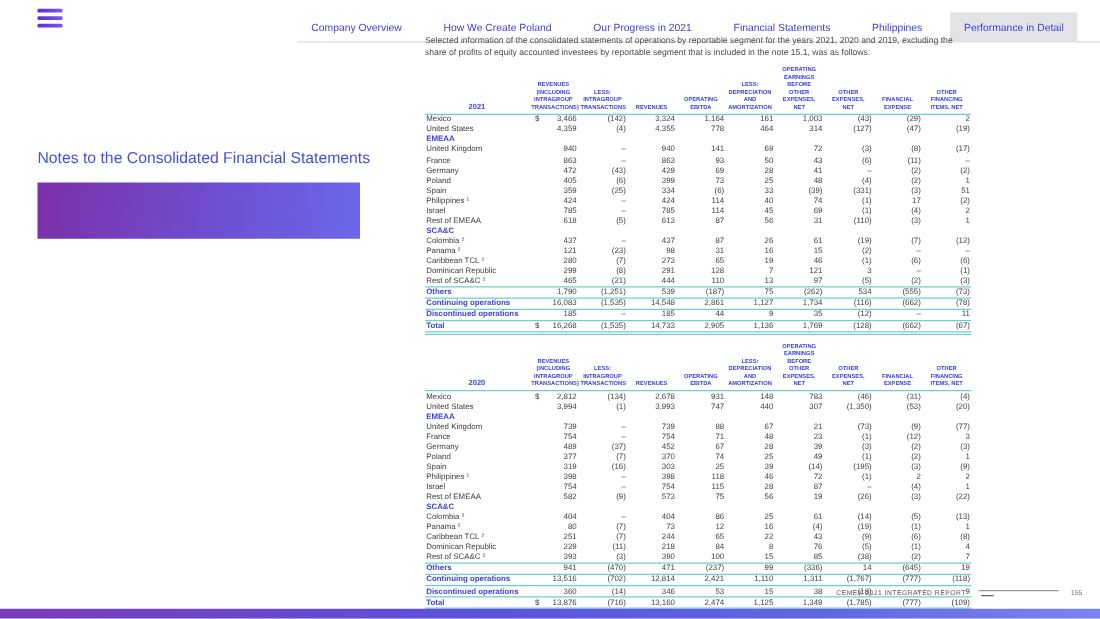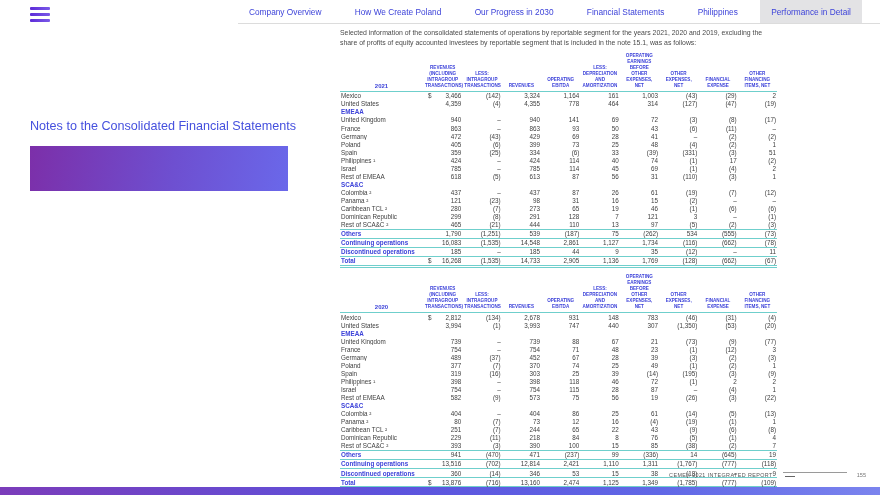--- a/index.html
+++ b/index.html
@@ -7,21 +7,21 @@
   body {
     font-family:"Liberation Sans", sans-serif;
     background:#ffffff; position:relative; overflow:hidden;
     color:#404040;
   }
   
   .hamburger { position:absolute; left:30px; top:7px; width:20px; height:15px;
     display:flex; flex-direction:column; justify-content:space-between; cursor:pointer; }
   .hamburger span { display:block; height:2.6px; border-radius:1px;
     background:linear-gradient(90deg,#5d2bd8,#7a5ae8); }
-  .nav-tabs { position:absolute; left:238px; right:0; top:0; height:24px;
+  .nav-tabs { position:absolute; left:238px; right:0; top:10px; height:24px;
     display:flex; align-items:stretch; justify-content:space-between;
     border-bottom:1px solid #dcdcdc; padding-right:18px; }
   .nav-item { display:flex; align-items:center; padding:0 11px;
     font-size:8.3px; color:#3d43d9; white-space:nowrap; cursor:pointer; }
   .nav-item.active { background:#e3e3e5; }
   
   .page-title { position:absolute; left:30px; top:119px; width:275px;
     font-size:12.6px; font-weight:normal; color:#4550de; line-height:1.15; }
   .grad-block { position:absolute; left:30px; top:146px; width:258px; height:45px;
     background:linear-gradient(100deg,#7c2fa9 0%, #6e4fd0 55%, #6a68ea 100%); }
@@ -64,21 +64,21 @@
 
 <div class="hamburger">
   <span></span>
   <span></span>
   <span></span>
 </div>
 
 <nav class="nav-tabs">
     <div class="nav-item">Company Overview</div>
     <div class="nav-item">How We Create Poland</div>
-    <div class="nav-item">Our Progress in 2030</div>
+    <div class="nav-item">Our Progress in 2021</div>
     <div class="nav-item">Financial Statements</div>
     <div class="nav-item">Philippines</div>
     <div class="nav-item active">Performance in Detail</div>
   </nav>
 
 <h1 class="page-title">Notes to the Consolidated Financial Statements</h1>
 <div class="grad-block"></div>
 
 <main class="content">
   <p class="intro">Selected information of the consolidated statements of operations by reportable segment for the years 2021, 2020 and 2019, excluding the share of profits of equity accounted investees by reportable segment that is included in the note 15.1, was as follows:</p>

